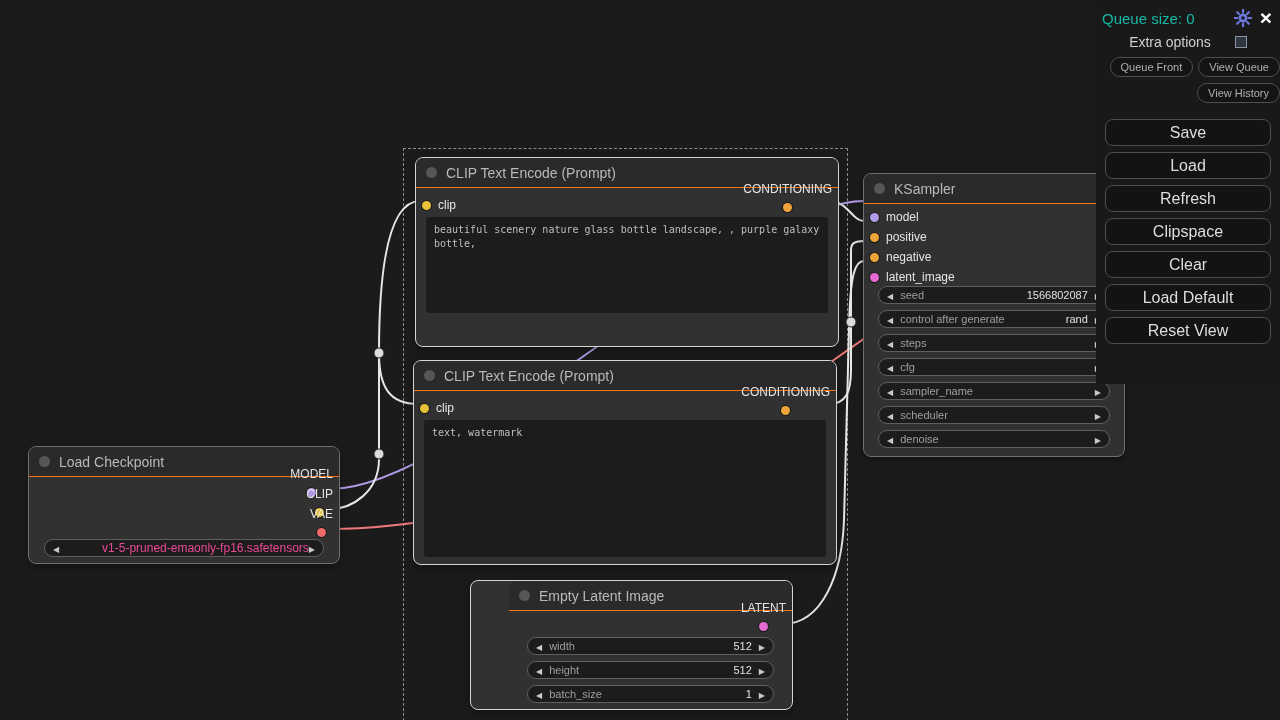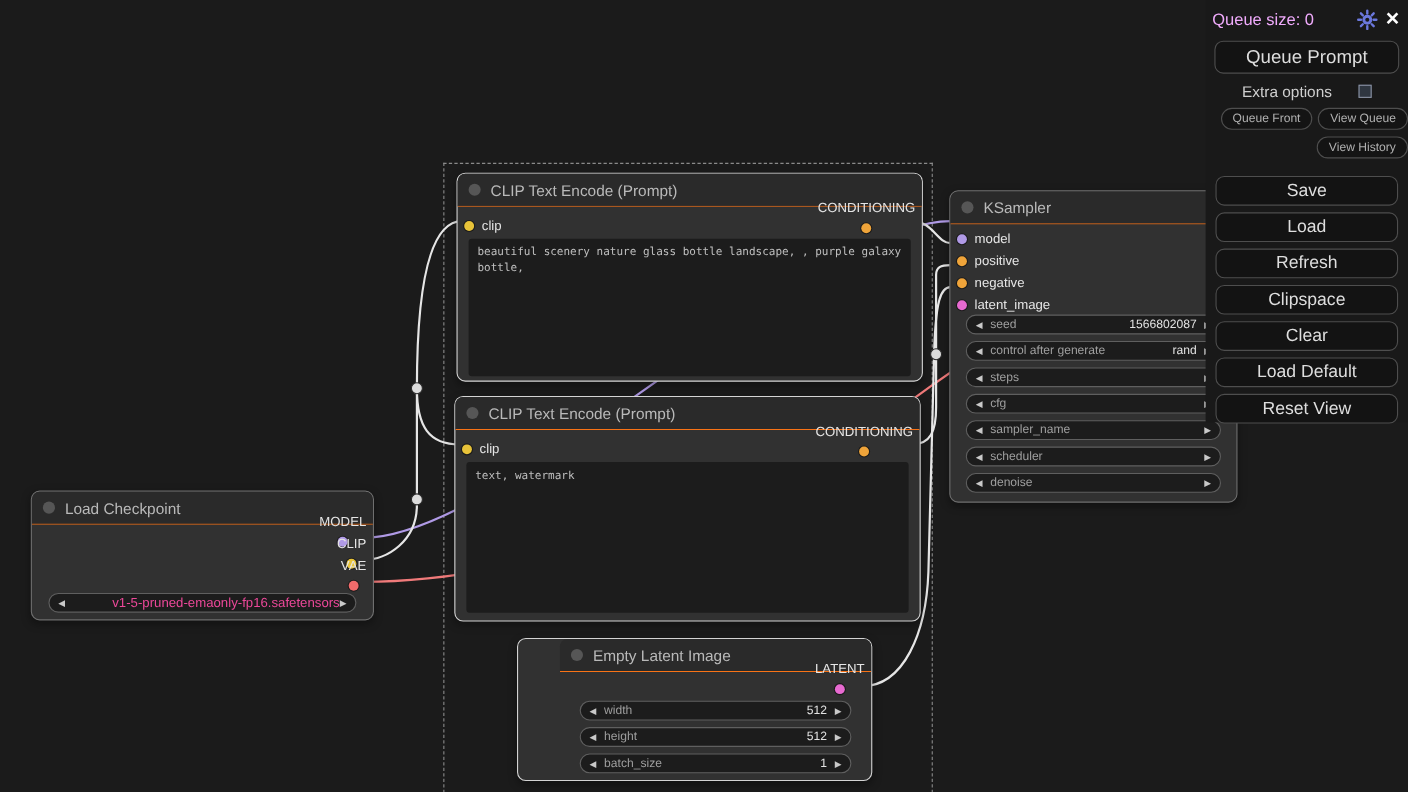--- a/index.html
+++ b/index.html
@@ -41,21 +41,21 @@
   .slot-row .left  { display:flex; align-items:center; gap:7px; }
   .slot-row .right { display:flex; align-items:center; gap:7px; margin-left:auto;flex-direction:column; }
   .slot-dot { width:9px; height:9px; border-radius:50%; box-shadow:0 0 0 1px rgba(0,0,0,.45); flex:0 0 auto; }
   .dot-model { background:#b09ae6; }
   .dot-clip  { background:#e8c339; }
   .dot-vae   { background:#ef6b6b; }
   .dot-cond  { background:#efa43a; }
   .dot-latent{ background:#e76ad0; }
 
   .prompt-text {
-    margin:5px 10px 0 10px; height:125px; background:#1c1c1c; border-radius:3px;
+    margin:5px 10px 0 10px; height:96px; background:#1c1c1c; border-radius:3px;
     padding:6px 8px; font-family:"DejaVu Sans Mono", monospace; font-size:10px;
     line-height:1.35; color:#bfbfbf; white-space:pre-wrap; word-wrap:break-word;
     overflow:hidden;
   }
 
   .widget {
     display:flex; align-items:center; height:18px; background:#1c1c1c;
     border:1px solid #5f5f5f; border-radius:9px; padding:0 8px;
     font-size:11px; margin:6px 14px 0 14px; overflow:hidden; white-space:nowrap;
   }
@@ -85,21 +85,21 @@
   #node-empty-latent .slot-row:first-of-type { margin-top:3px; }
   #node-empty-latent .widget { margin:6px 18px 0 18px; }
   #node-empty-latent .widgets { margin-top:3px; }
 
   
   .menu {
     position:absolute; left:1096px; top:0; width:184px; height:384px;
     background:#191919; z-index:10; color:#dedede;
   }
   .menu-header { display:flex; align-items:center; gap:7px; padding:8px 8px 4px 6px; }
-  .queue-size { flex:1; font-size:15px; color:#f0abfc; }
+  .queue-size { flex:1; font-size:15px; color:#14b8a6; }
   .gear { width:20px; height:20px; display:inline-flex; cursor:pointer; }
   .close-x { font-size:21px; line-height:18px; color:#ffffff; cursor:pointer; font-weight:bold; }
   .close-x::before { content:"\00D7"; }
 
   button { font-family:"Liberation Sans", sans-serif; cursor:pointer; }
   .btn {
     background:#131313; border:1px solid #4e4e4e; border-radius:8px; color:#dedede;
   }
   .btn-primary { display:block; margin:5px 8px 8px 8px; width:168px; height:30px; font-size:17px; }
   .extra-row { display:flex; align-items:center; justify-content:center; gap:24px;
@@ -325,21 +325,20 @@
           <rect x="10.7" y="0.8" width="2.6" height="5.6" rx="1.3" transform="rotate(225 12 12)"></rect>
           <rect x="10.7" y="0.8" width="2.6" height="5.6" rx="1.3" transform="rotate(270 12 12)"></rect>
           <rect x="10.7" y="0.8" width="2.6" height="5.6" rx="1.3" transform="rotate(315 12 12)"></rect>
         </g>
         <circle cx="12" cy="12" r="2.2" fill="#191919"></circle>
       </svg>
     </span>
     <span class="close-x"></span>
   </div>
 
-  <button class="btn btn-primary">Queue Prompt</button>
 
   <div class="extra-row">
     <span>Extra options</span>
     <span class="checkbox"></span>
   </div>
 
   <div class="small-row">
     <button class="btn-small">Queue Front</button>
     <button class="btn-small">View Queue</button>
   </div>

